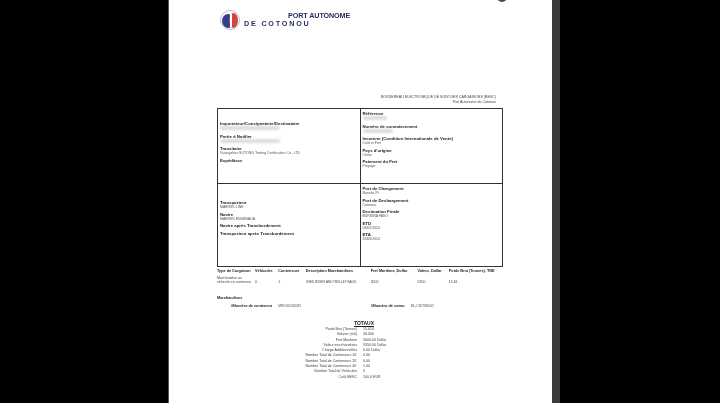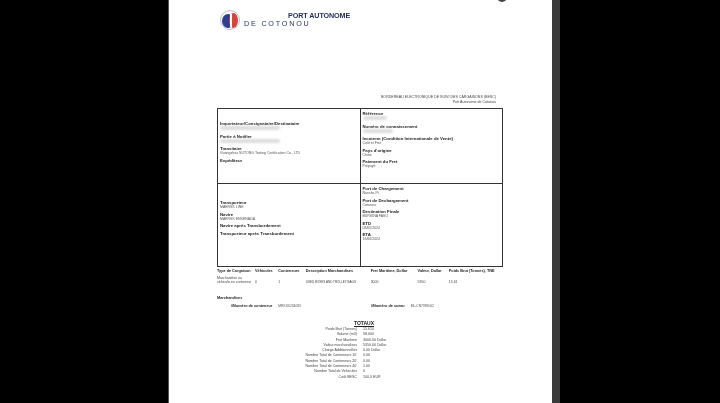--- a/index.html
+++ b/index.html
@@ -9,21 +9,21 @@
   .scrollbar { position: absolute; left: 552px; top: 0; width: 8px; height: 403px; background: #3a3a3a; }
   .top-btn { position: absolute; left: 497px; top: -4px; width: 10px; height: 6px; border-radius: 0 0 5px 5px; background: #444; }
 
   .logo { position: absolute; left: 51px; top: 10px; display: flex; align-items: center; }
   .logo-mark { width: 20px; height: 20px; border-radius: 50%; border: 1px solid #b9c0cc; position: relative; overflow: hidden; background: #fff; }
   .logo-mark .blue { position: absolute; left: 1px; top: 3px; width: 12px; height: 14px; border-radius: 50%; background: #2d3f8e; }
   .logo-mark .red { position: absolute; left: 8px; top: 2px; width: 9px; height: 15px; border-radius: 50%; background: #d2463f; }
   .logo-mark .anchor { position: absolute; left: 9px; top: 3px; width: 2px; height: 13px; background: #fff; }
   .logo-text { margin-left: 4px; line-height: 8px; }
   .logo-line1 { font-size: 7.2px; font-weight: bold; color: #1f2b5c; letter-spacing: -0.1px; padding-left: 44px; }
-  .logo-line2 { font-size: 7.2px; font-weight: normal; color: #1f2b5c; letter-spacing: 1.8px; }
+  .logo-line2 { font-size: 7.2px; font-weight: bold; color: #1f2b5c; letter-spacing: 1.8px; }
 
   .doc-head { position: absolute; right: 56px; top: 95px; text-align: right; font-size: 3.6px; color: #444; line-height: 4.5px; }
 
   .grid { position: absolute; left: 48px; top: 108px; width: 286px; border: 1px solid #333; }
   .grid-row { display: flex; border-bottom: 1px solid #333; }
   .grid-row:last-child { border-bottom: none; }
   .cell { flex: 1; padding: 2px 2px; position: relative; }
   .cell.left { border-right: 1px solid #333; }
   .r1 { height: 75px; }
   .r2 { height: 82px; }

